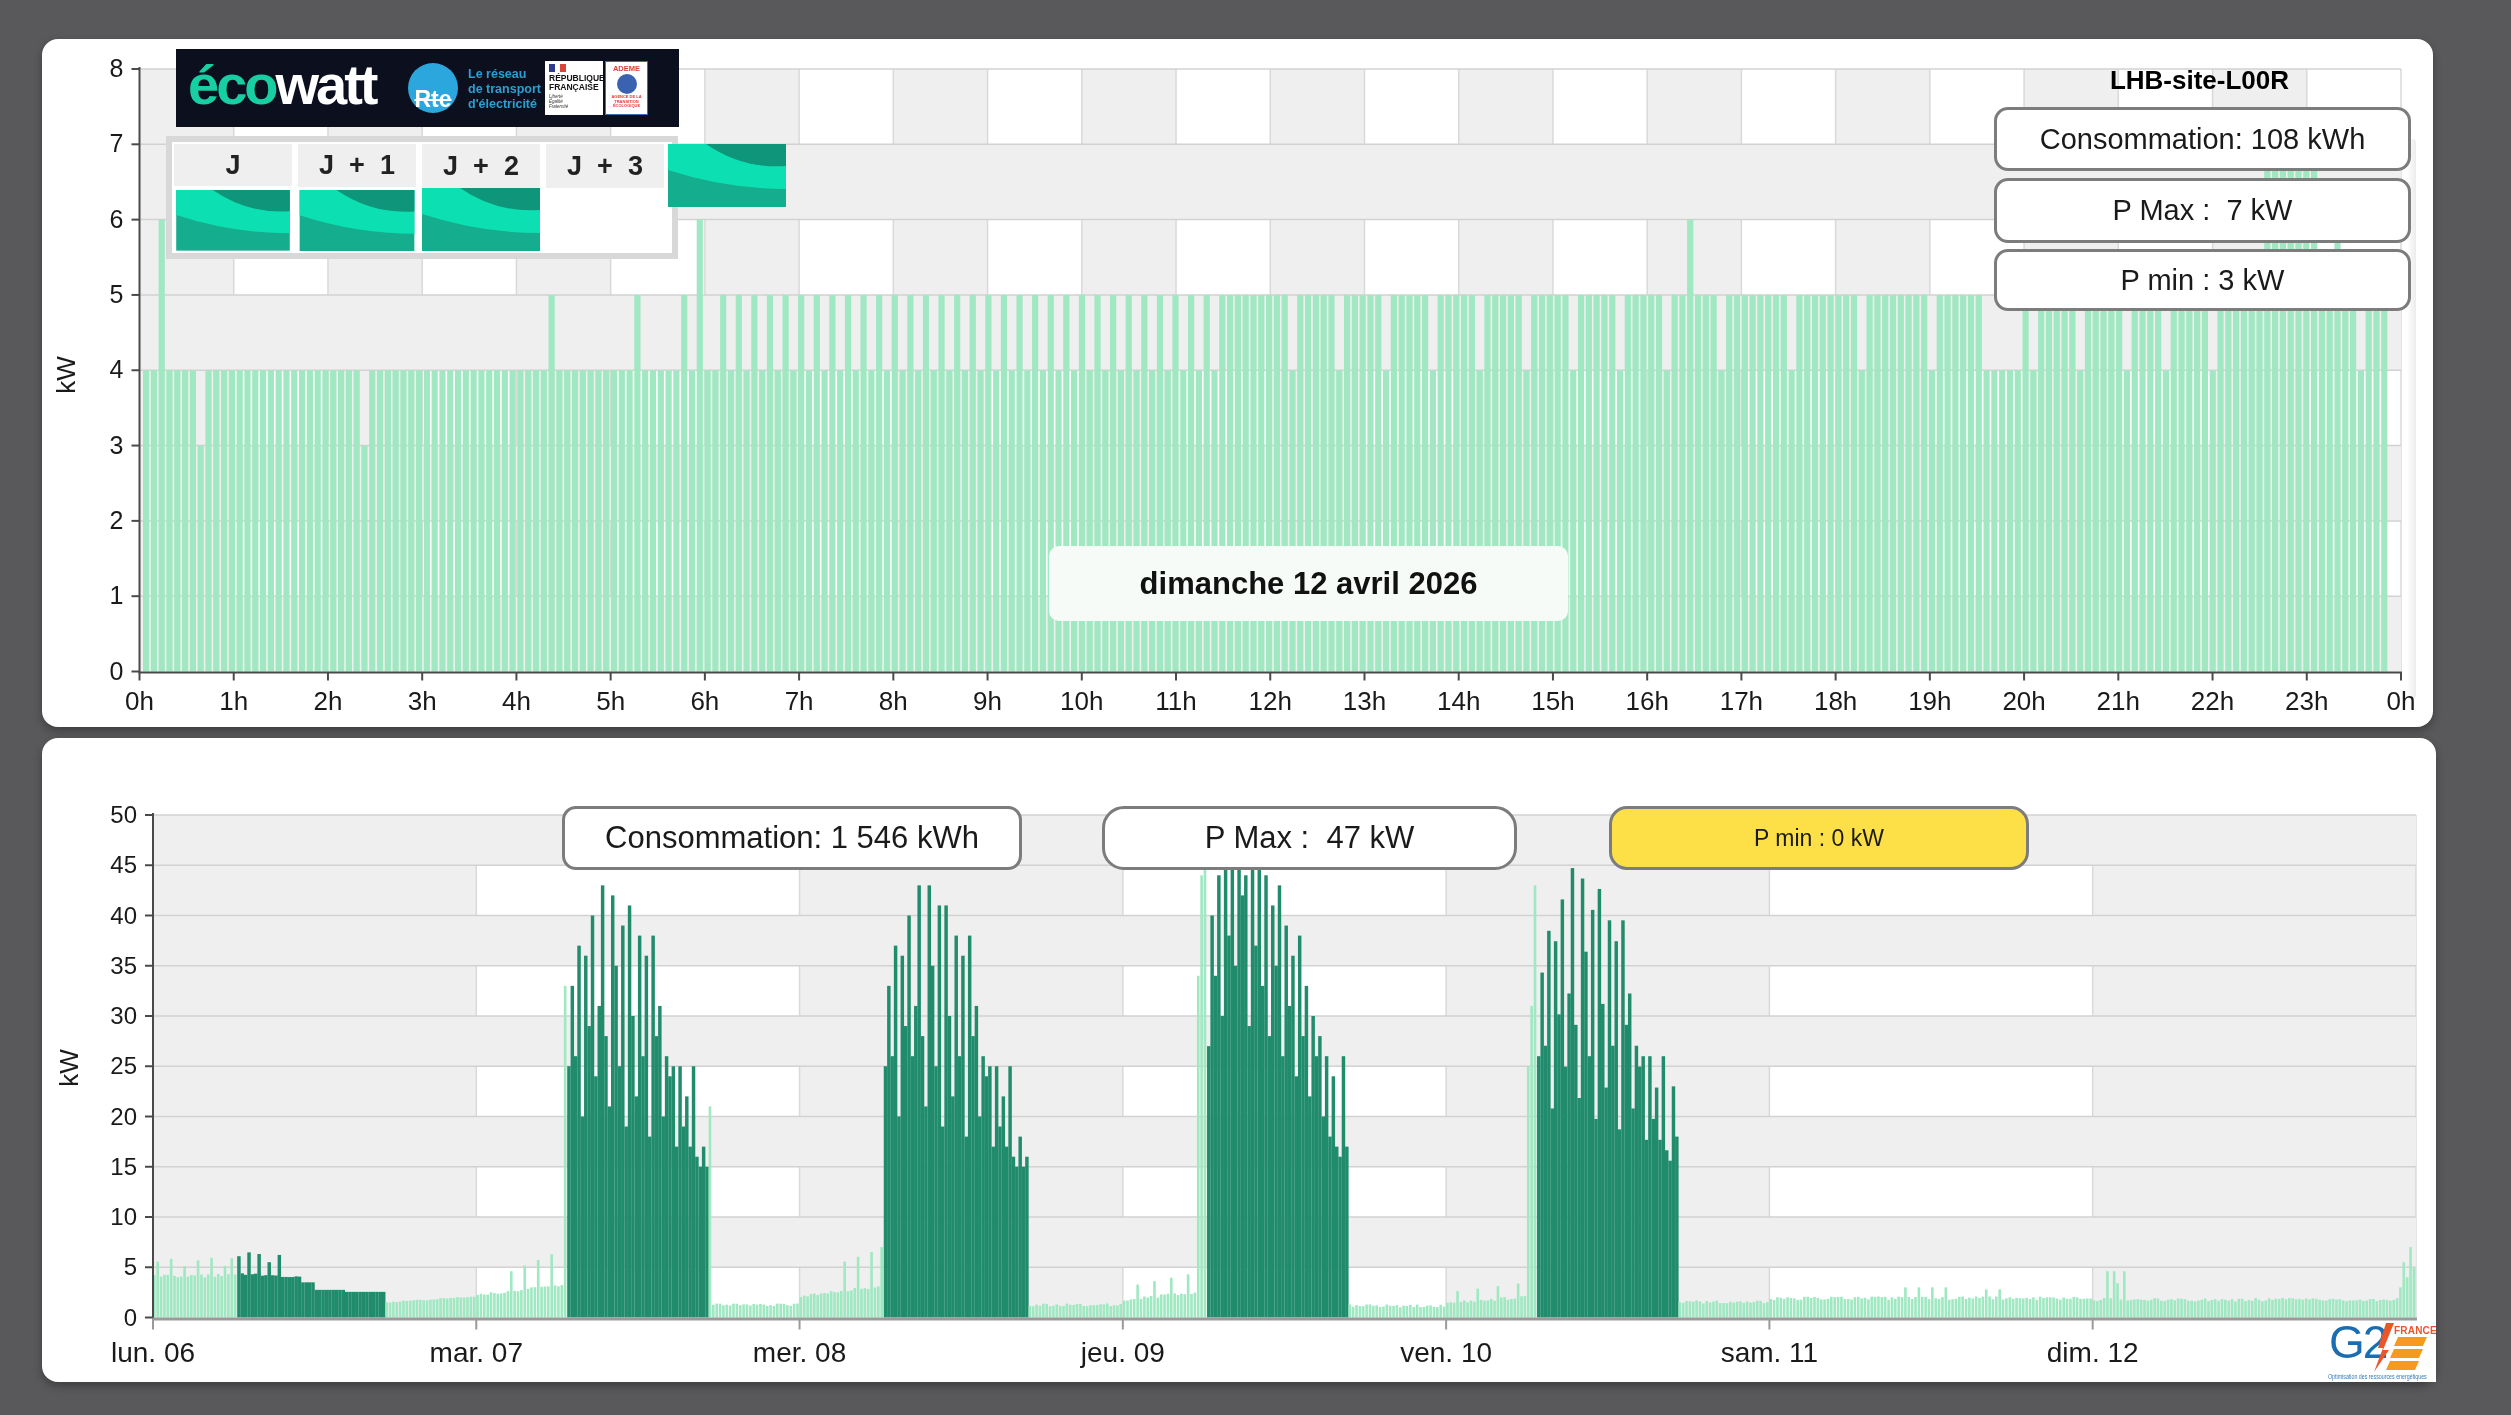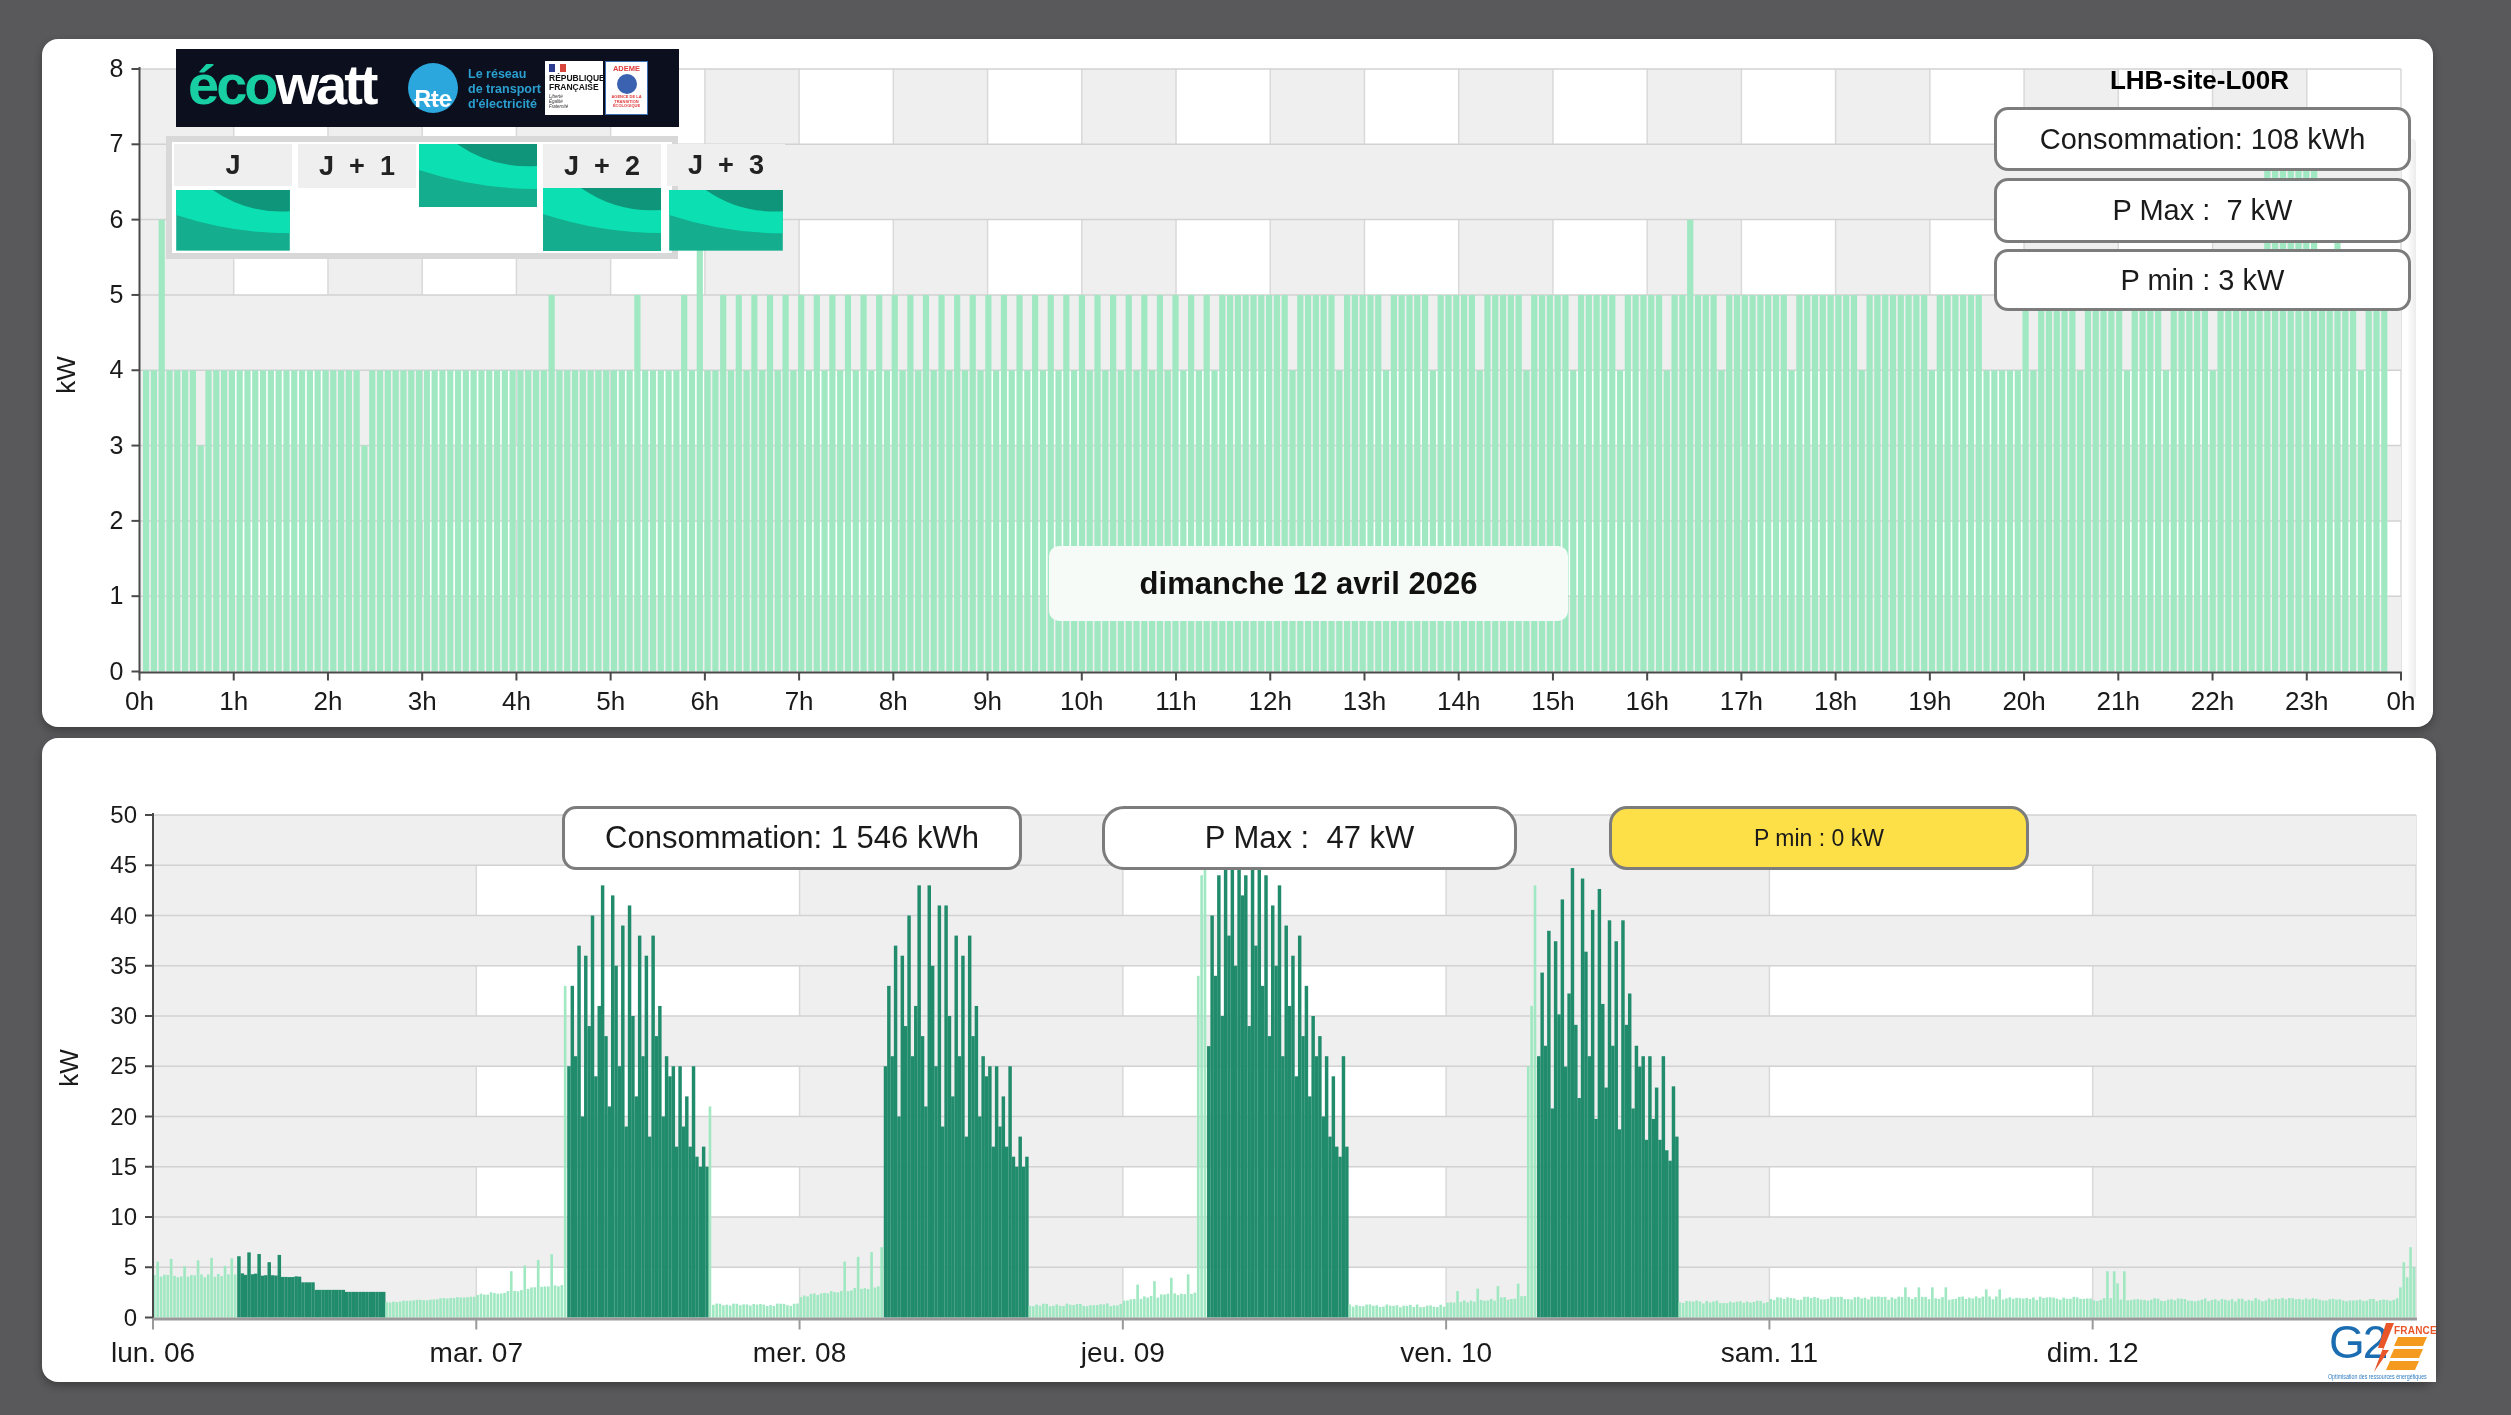--- a/index.html
+++ b/index.html
@@ -436,37 +436,37 @@
     </div>
     <div style="position:absolute;left:124px;top:97px;width:512px;height:123px;background:#fff;border:6px solid #d8d8d8;display:flex;gap:6px;padding:2px;box-sizing:border-box;justify-content:space-between">
       <div style="display:flex;flex-direction:column;gap:4px">
         <div style="width:118px;height:44px;background:#efefef;display:flex;align-items:center;justify-content:center;font-size:27px;font-weight:bold;color:#222">J</div>
         <svg width="118" height="63" viewBox="0 0 118 63" style="display:block">
           <rect width="118" height="63" fill="#14ad8e"></rect>
           <path d="M0,0 H118 V45 Q58,45 0,26 Z" fill="#0ce0b2"></path>
           <path d="M38,0 H118 V22 Q74,25 38,0 Z" fill="#0f9579"></path>
         </svg>
       </div>
-      <div style="display:flex;flex-direction:row;gap:3px">
+      <div style="display:flex;flex-direction:column;gap:3px">
         <div style="width:118px;height:44px;background:#efefef;display:flex;align-items:center;justify-content:center;font-size:27px;font-weight:bold;color:#222">J&nbsp;&nbsp;+&nbsp;&nbsp;1</div>
         <svg width="118" height="63" viewBox="0 0 118 63" style="display:block">
           <rect width="118" height="63" fill="#14ad8e"></rect>
           <path d="M0,0 H118 V45 Q58,45 0,26 Z" fill="#0ce0b2"></path>
           <path d="M38,0 H118 V22 Q74,25 38,0 Z" fill="#0f9579"></path>
         </svg>
       </div>
       <div style="display:flex;flex-direction:column;gap:0">
         <div style="width:118px;height:44px;background:#efefef;display:flex;align-items:center;justify-content:center;font-size:27px;font-weight:bold;color:#222">J&nbsp;&nbsp;+&nbsp;&nbsp;2</div>
         <svg width="118" height="63" viewBox="0 0 118 63" style="display:block">
           <rect width="118" height="63" fill="#14ad8e"></rect>
           <path d="M0,0 H118 V45 Q58,45 0,26 Z" fill="#0ce0b2"></path>
           <path d="M38,0 H118 V22 Q74,25 38,0 Z" fill="#0f9579"></path>
         </svg>
       </div>
-      <div style="display:flex;flex-direction:column;gap:4px">
+      <div style="display:flex;flex-direction:row;gap:4px">
         <div style="width:118px;height:44px;background:#efefef;display:flex;align-items:center;justify-content:center;font-size:27px;font-weight:bold;color:#222">J&nbsp;&nbsp;+&nbsp;&nbsp;3</div>
         <svg width="118" height="63" viewBox="0 0 118 63" style="display:block">
           <rect width="118" height="63" fill="#14ad8e"></rect>
           <path d="M0,0 H118 V45 Q58,45 0,26 Z" fill="#0ce0b2"></path>
           <path d="M38,0 H118 V22 Q74,25 38,0 Z" fill="#0f9579"></path>
         </svg>
       </div>
     </div>
     <div style="position:absolute;left:1952px;top:26px;width:411px;text-align:center;font-size:26px;font-weight:bold;color:#000">LHB-site-L00R</div>
     <div style="position:absolute;left:1952px;top:68px;width:411px;height:58px;background:#fff;border:3.5px solid #7c7c7c;border-radius:14px;display:flex;align-items:center;justify-content:center;font-size:29px;color:#1a1a1a;white-space:pre">Consommation: 108 kWh</div>

